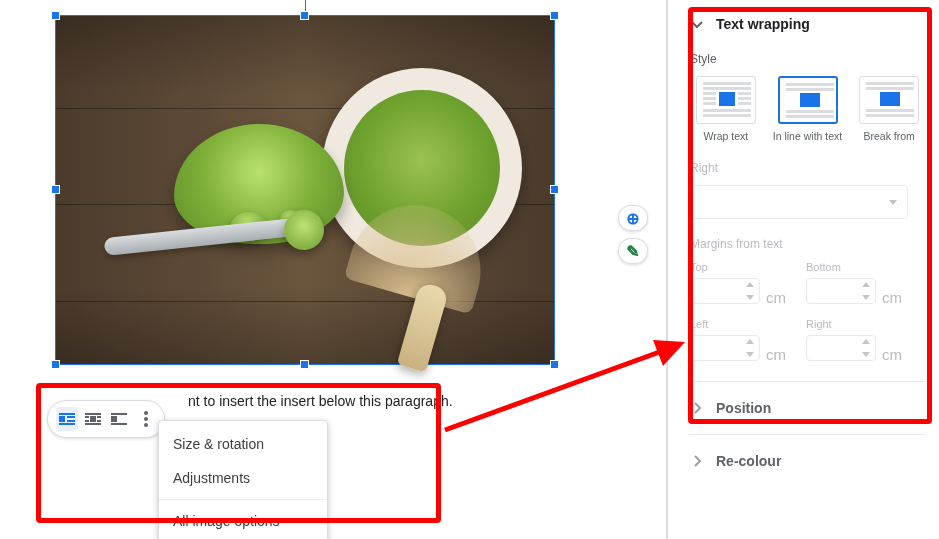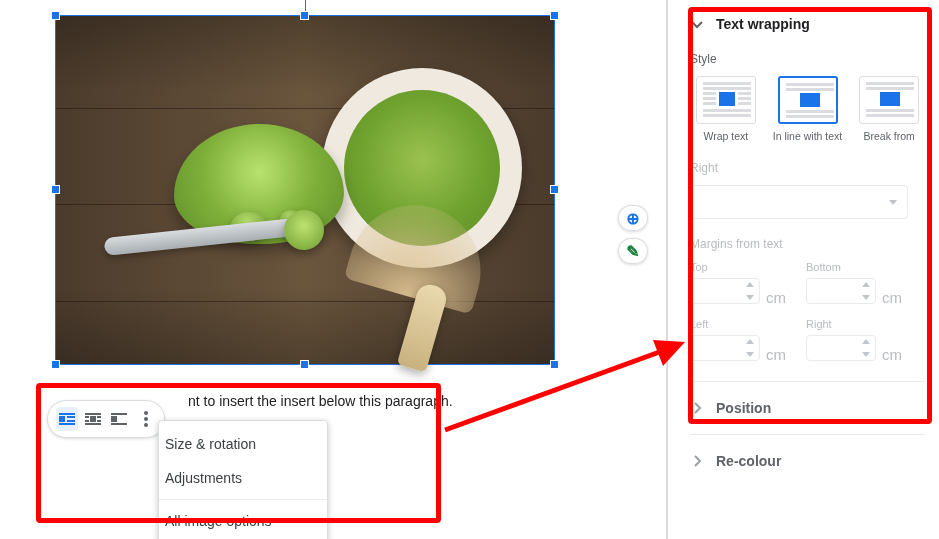--- a/index.html
+++ b/index.html
@@ -50,21 +50,21 @@
   .pill .btn.selected { background:#e8f0fe; }
   .wrap-glyph { width:16px; height:12px; position:relative; }
   .wrap-glyph .sq { position:absolute; width:6px; height:6px; background:#5f6368; }
   .wrap-glyph .ln { position:absolute; height:2px; background:#5f6368; }
   .pill .btn.selected .sq, .pill .btn.selected .ln { background:#1a73e8; }
   .dots { width:4px; height:16px; display:flex; flex-direction:column; justify-content:space-between; margin-left:2px; }
   .dots span { width:4px; height:4px; border-radius:50%; background:#5f6368; }
 
   
   .menu { position:absolute; left:158px; top:420px; width:170px; background:#fff; border:1px solid #dadce0; border-radius:4px; box-shadow: 0 2px 6px rgba(60,64,67,0.3); padding:6px 0; }
-  .menu .item { padding:9px 6px; cursor:pointer; font-size:14px; color:#3c4043; }
+  .menu .item { padding:9px 14px; cursor:pointer; font-size:14px; color:#3c4043; }
   .menu hr { border:none; border-top:1px solid #e8eaed; margin:4px 0; }
 
   
   .redbox { position:absolute; border:5px solid #ff0000; border-radius:4px; pointer-events:none; }
   .redbox-left { left:36px; top:383px; width:405px; height:140px; }
   .redbox-right { left:688px; top:7px; width:244px; height:417px; }
   .arrow-svg { position:absolute; left:435px; top:330px; pointer-events:none; }
 
   
   .side-icons { position:absolute; left:618px; top:205px; width:34px; }

